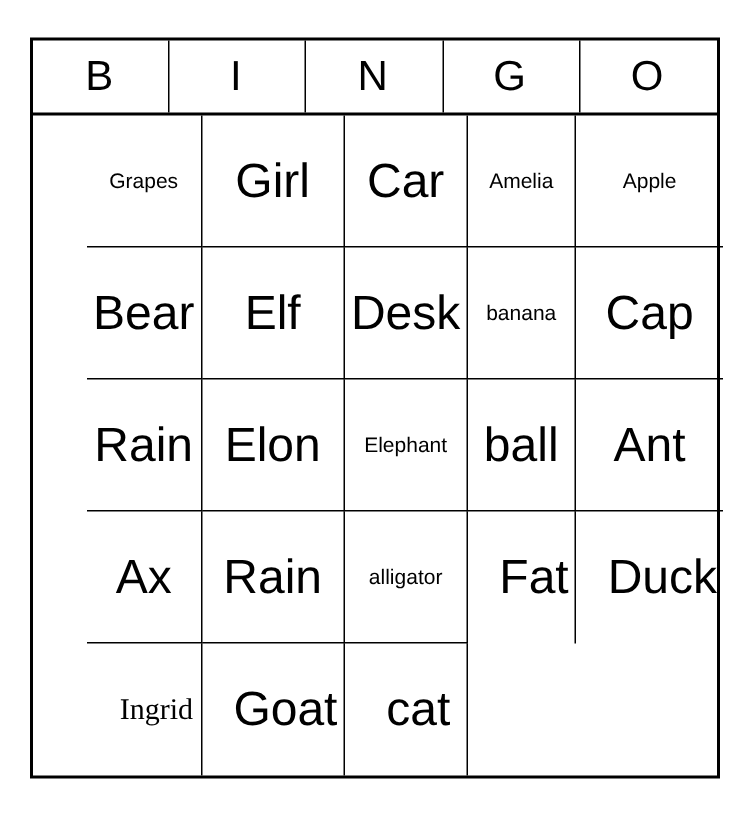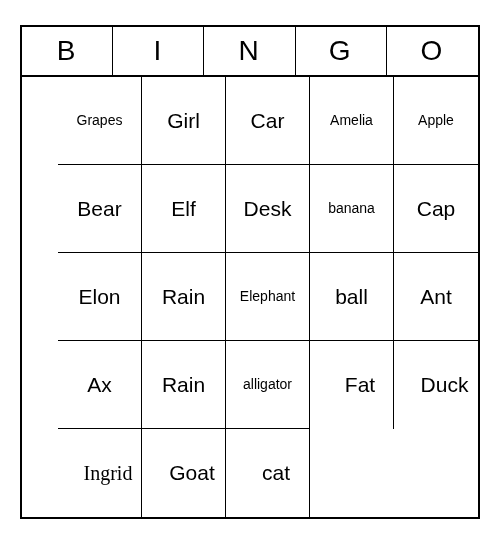--- a/index.html
+++ b/index.html
@@ -66,21 +66,21 @@
     .bingo-cell:nth-last-child(-n+5) {
       border-bottom: none;
       margin-left: 17px;
     }
 
     .cell-text {
       line-height: 1.1;
     }
 
     .cell-text.large {
-      font-size: 21px;
+      font-size: 32px;
     }
 
     .cell-text.medium {
       font-size: 20px;
       font-family: Liberation Serif, serif;
     }
 
     .cell-text.small {
       font-size: 14px;
     }
@@ -121,24 +121,24 @@
       <div class="bingo-cell">
         <span class="cell-text large">Desk</span>
       </div>
       <div class="bingo-cell">
         <span class="cell-text small">banana</span>
       </div>
       <div class="bingo-cell">
         <span class="cell-text large">Cap</span>
       </div>
       <div class="bingo-cell">
-        <span class="cell-text large">Elon</span>
+        <span class="cell-text large">Rain</span>
       </div>
       <div class="bingo-cell">
-        <span class="cell-text large">Rain</span>
+        <span class="cell-text large">Elon</span>
       </div>
       <div class="bingo-cell">
         <span class="cell-text small">Elephant</span>
       </div>
       <div class="bingo-cell">
         <span class="cell-text large">ball</span>
       </div>
       <div class="bingo-cell">
         <span class="cell-text large">Ant</span>
       </div>

